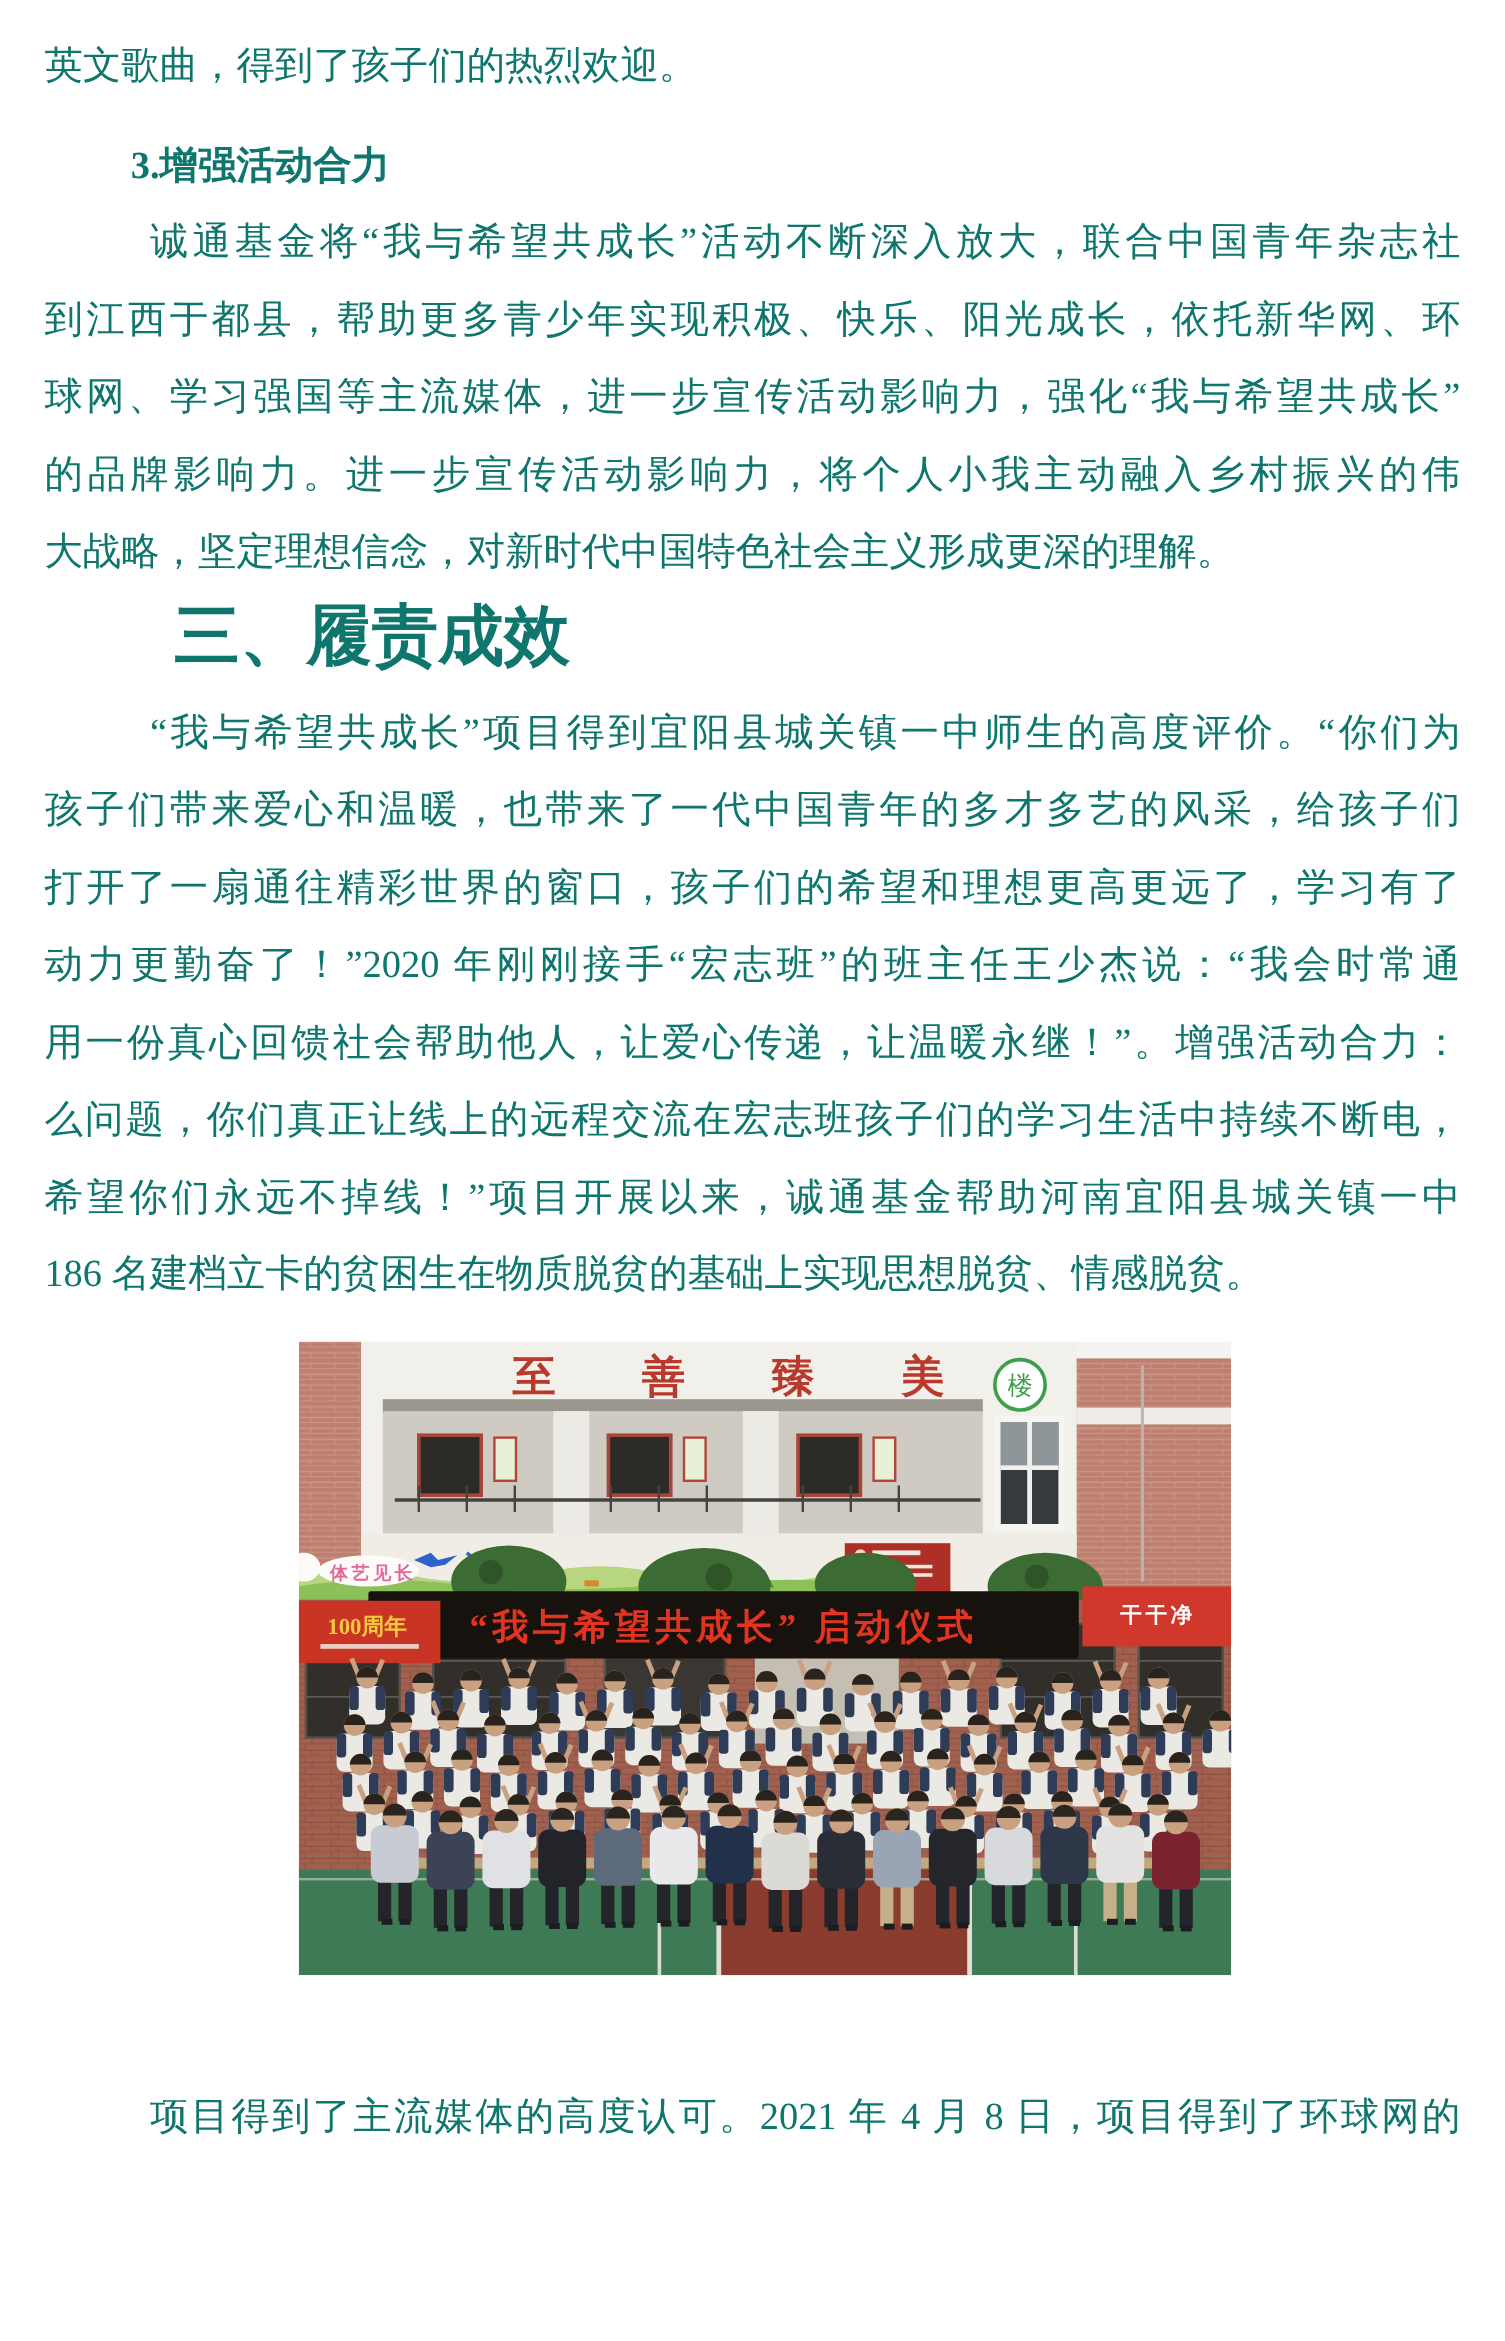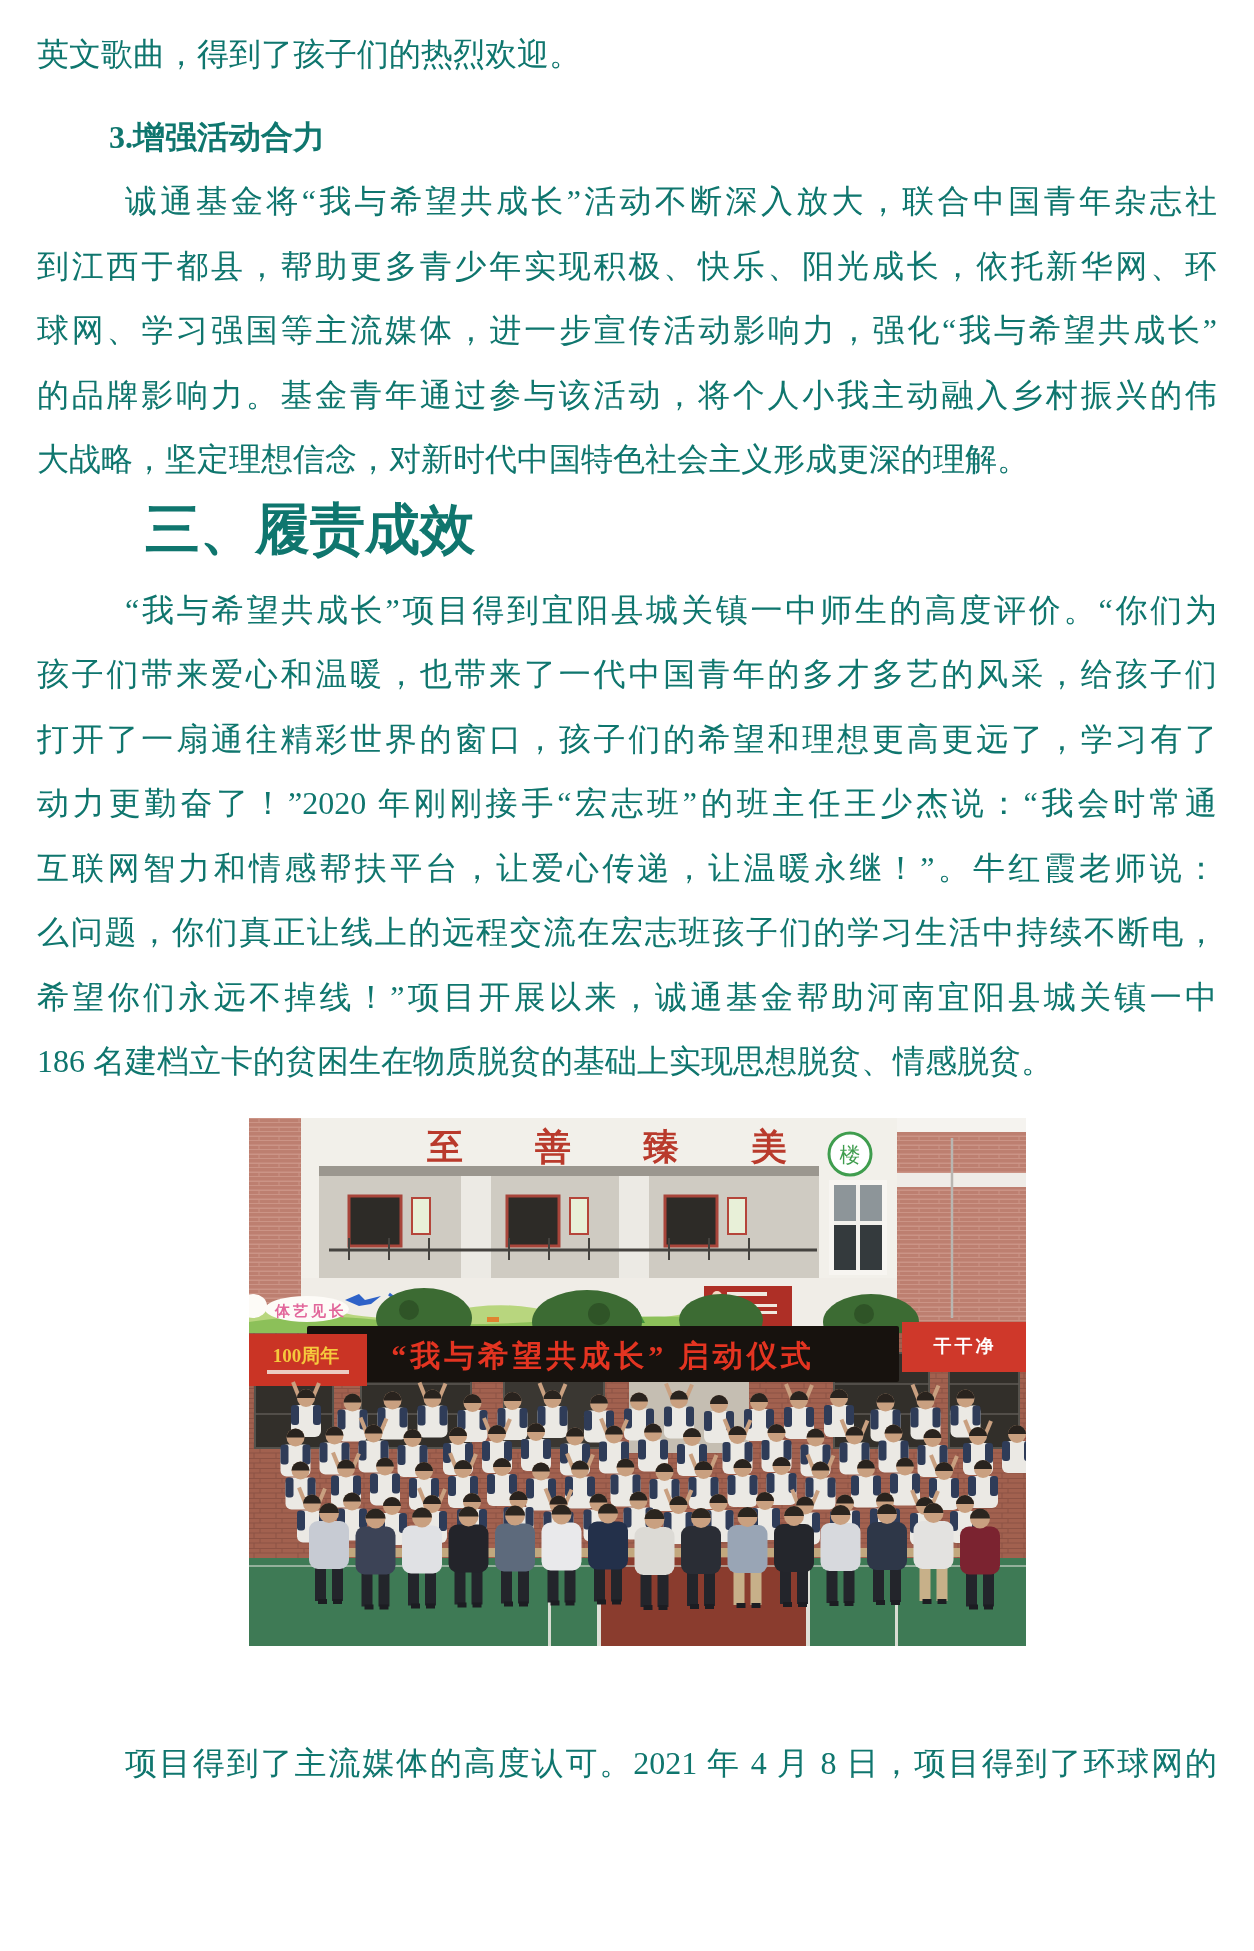--- a/index.html
+++ b/index.html
@@ -27,30 +27,30 @@
 <div class="page">
   <div class="content">
 
     <div class="ln-end">英文歌曲，得到了孩子们的热烈欢迎。</div>
 
     <div class="h3sub">3.增强活动合力</div>
 
     <div class="ln indent">诚通基金将“我与希望共成长”活动不断深入放大，联合中国青年杂志社</div>
     <div class="ln">到江西于都县，帮助更多青少年实现积极、快乐、阳光成长，依托新华网、环</div>
     <div class="ln">球网、学习强国等主流媒体，进一步宣传活动影响力，强化“我与希望共成长”</div>
-    <div class="ln">的品牌影响力。基金青年通过参与该活动，将个人小我主动融入乡村振兴的伟</div>
+    <div class="ln">的品牌影响力。进一步宣传活动影响力，将个人小我主动融入乡村振兴的伟</div>
     <div class="ln-end">大战略，坚定理想信念，对新时代中国特色社会主义形成更深的理解。</div>
 
     <div class="h2main">三、履责成效</div>
 
     <div class="ln indent">“我与希望共成长”项目得到宜阳县城关镇一中师生的高度评价。“你们为</div>
     <div class="ln">孩子们带来爱心和温暖，也带来了一代中国青年的多才多艺的风采，给孩子们</div>
     <div class="ln">打开了一扇通往精彩世界的窗口，孩子们的希望和理想更高更远了，学习有了</div>
     <div class="ln">动力更勤奋了！”2020 年刚刚接手“宏志班”的班主任王少杰说：“我会时常通</div>
-    <div class="ln">互联网智力和情感帮扶平台，让爱心传递，让温暖永继！”。牛红霞老师说：</div>
+    <div class="ln">用一份真心回馈社会帮助他人，让爱心传递，让温暖永继！”。增强活动合力：</div>
     <div class="ln">么问题，你们真正让线上的远程交流在宏志班孩子们的学习生活中持续不断电，</div>
     <div class="ln">希望你们永远不掉线！”项目开展以来，诚通基金帮助河南宜阳县城关镇一中</div>
     <div class="ln-end">186 名建档立卡的贫困生在物质脱贫的基础上实现思想脱贫、情感脱贫。</div>
 
     <figure>
       <svg id="photo-svg" width="777" height="528" viewBox="0 0 777 528">
         <defs>
           <pattern id="bk1" width="20" height="9" patternUnits="userSpaceOnUse">
             <rect width="20" height="9" fill="#bd7f70"></rect>
             <path d="M0 0.5H20M0 4.5H20M10 0V4M0 9H20" stroke="#cb9486" stroke-width="1"></path>

